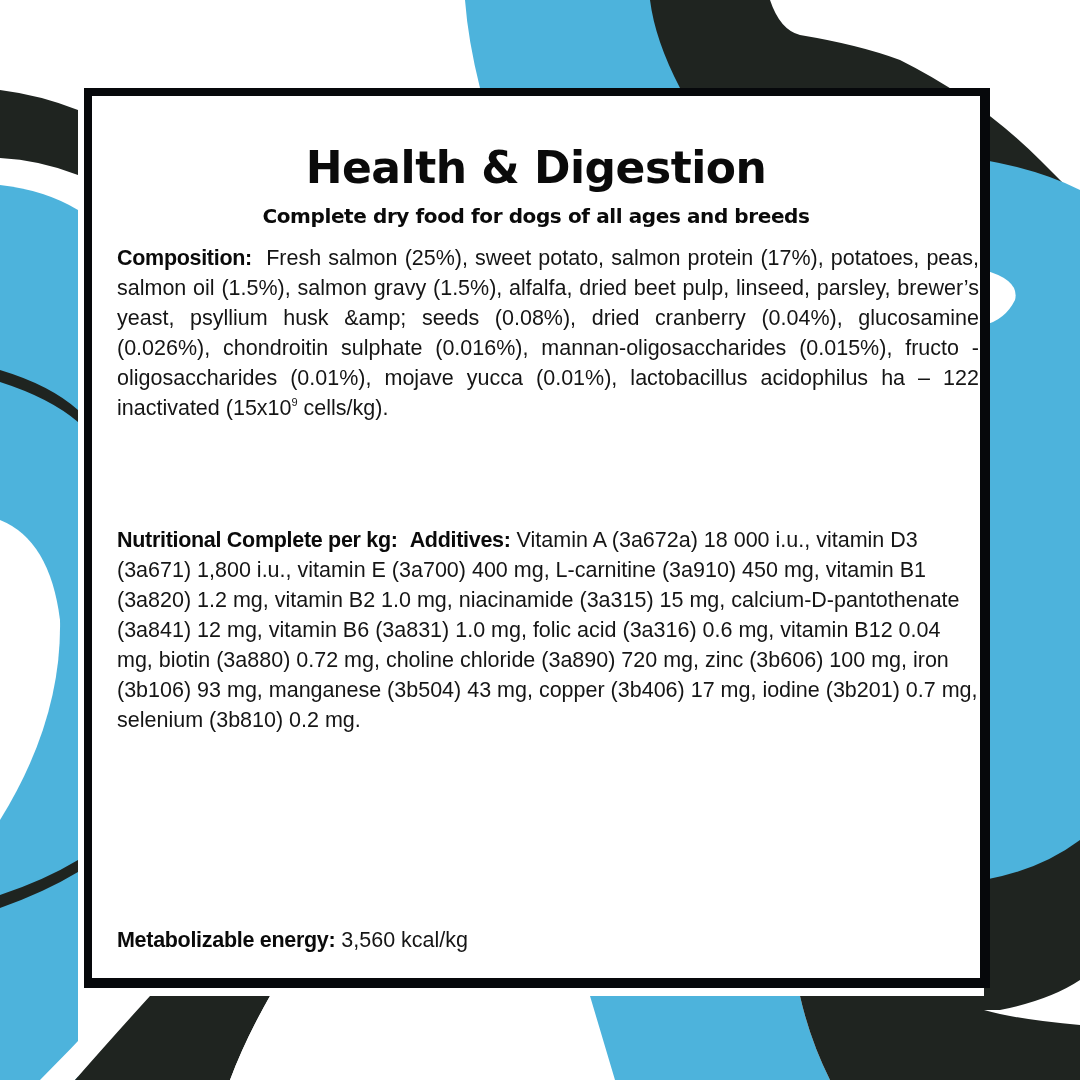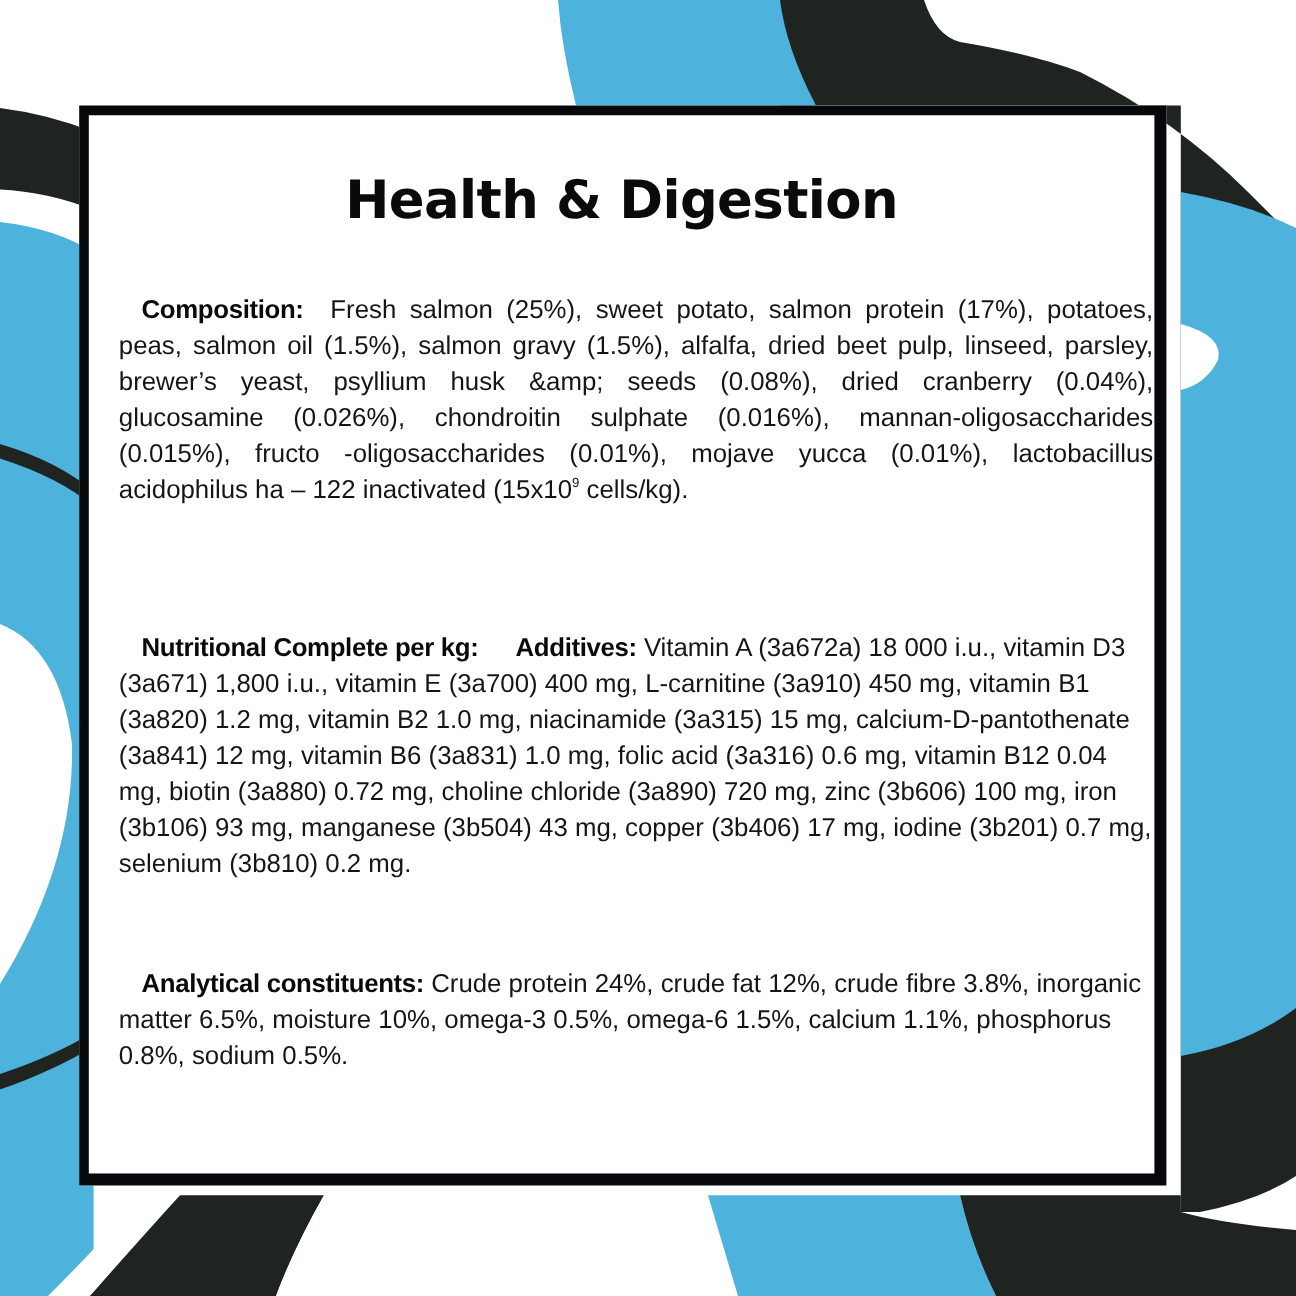--- a/index.html
+++ b/index.html
@@ -3,41 +3,41 @@
   <meta charset="utf-8">
   <style>
     html, body { margin: 0; padding: 0; }
     body {
       width: 1080px; height: 1080px; position: relative; overflow: hidden;
       background: #ffffff;
       font-family: "Liberation Sans", "DejaVu Sans", sans-serif;
     }
     .bg { position: absolute; inset: 0; }
     .panel {
-      position: absolute; left: 66px; top: 88px; width: 906px; height: 900px;
+      position: absolute; left: 84px; top: 88px; width: 906px; height: 900px;
       background: #ffffff; border: 8px solid #06080b; box-sizing: border-box;
       border-right-width: 10px; border-bottom-width: 10px;
     }
     .title {
       position: absolute; left: 0; right: 0; top: 46px; text-align: center;
       font-size: 44px; font-weight: 700; color: #0a0a0a; letter-spacing: -0.5px;
       font-family: "DejaVu Sans", sans-serif;
     }
     .subtitle {
       position: absolute; left: 0; right: 0; top: 108px; text-align: center;
       font-size: 20px; font-weight: 700; color: #0a0a0a; letter-spacing: -0.4px;
       font-family: "DejaVu Sans", sans-serif;
     }
     .section {
       position: absolute; left: 25px; width: 862px;
       font-size: 21.5px; line-height: 30px; color: #151515;
       font-family: "Liberation Sans", sans-serif;
     }
     .section.justify { text-align: justify; }
-    .label { font-weight: 700; color: #0a0a0a; letter-spacing: -0.3px; margin-left: 19px; }
+    .label { font-weight: 700; color: #0a0a0a; letter-spacing: -0.3px; }
     #s-comp { top: 147px; }
     #s-add { top: 429px; }
     #s-anal { top: 709px; }
     #s-energy { top: 829px; }
     sup { font-size: 11px; vertical-align: 9px; line-height: 0; }
   </style>
 </head>
 <body>
 
 <svg class="bg" width="1080" height="1080" viewBox="0 0 1080 1080" xmlns="http://www.w3.org/2000/svg">
@@ -60,30 +60,31 @@
 
   <path d="M120 996 L150 996 Q110 1040 75 1080 L40 1080 Q80 1040 120 996 Z" fill="#ffffff"></path>
   <path d="M150 996 L270 996 Q245 1040 230 1080 L75 1080 Q110 1040 150 996 Z" fill="#1f2420"></path>
   <path d="M270 996 L590 996 L615 1080 L230 1080 Q245 1040 270 996 Z" fill="#ffffff"></path>
   <path d="M590 996 L800 996 Q810 1040 830 1080 L615 1080 Z" fill="#4db3dc"></path>
   <path d="M800 996 L984 996 L984 1010 Q1020 1020 1080 1025 L1080 1080 L830 1080 Q810 1040 800 996 Z" fill="#1f2420"></path>
 </svg>
 
 <div class="panel">
   <div class="title">Health &amp; Digestion</div>
+  <div class="subtitle">Complete dry food for dogs of all ages and breeds</div>
 
   <div class="section justify" id="s-comp">
     <span class="label">Composition:</span>&nbsp;
     <span>Fresh salmon (25%), sweet potato, salmon protein (17%), potatoes, peas, salmon oil (1.5%), salmon gravy (1.5%), alfalfa, dried beet pulp, linseed, parsley, brewer’s yeast, psyllium husk &amp;amp; seeds (0.08%), dried cranberry (0.04%), glucosamine (0.026%), chondroitin sulphate (0.016%), mannan-oligosaccharides (0.015%), fructo -oligosaccharides (0.01%), mojave yucca (0.01%), lactobacillus acidophilus ha – 122 inactivated (15x10</span><sup>9</sup><span> cells/kg).</span>
   </div>
 
   <div class="section" id="s-add">
     <span class="label">Nutritional Complete per kg:</span>&nbsp;
     <span class="label">Additives:</span>
     <span>Vitamin A (3a672a) 18 000 i.u., vitamin D3 (3a671) 1,800 i.u., vitamin E (3a700) 400 mg, L-carnitine (3a910) 450 mg, vitamin B1 (3a820) 1.2 mg, vitamin B2 1.0 mg, niacinamide (3a315) 15 mg, calcium-D-pantothenate (3a841) 12 mg, vitamin B6 (3a831) 1.0 mg, folic acid (3a316) 0.6 mg, vitamin B12 0.04 mg, biotin (3a880) 0.72 mg, choline chloride (3a890) 720 mg, zinc (3b606) 100 mg, iron (3b106) 93 mg, manganese (3b504) 43 mg, copper (3b406) 17 mg, iodine (3b201) 0.7 mg, selenium (3b810) 0.2 mg.</span>
   </div>
 
-  <div class="section" id="s-anal">
-    <span class="label">Analytical constituents:</span>
-    <span>Crude protein 24%, crude fat 12%, crude fibre 3.8%, inorganic matter 6.5%, moisture 10%, omega-3 0.5%, omega-6 1.5%, calcium 1.1%, phosphorus 0.8%, sodium 0.5%.</span>
+
+  <div class="section" id="s-energy">
+    <span class="label">Metabolizable energy:</span>
+    <span>3,560 kcal/kg</span>
   </div>
-
 </div>
 
 </body></html>

